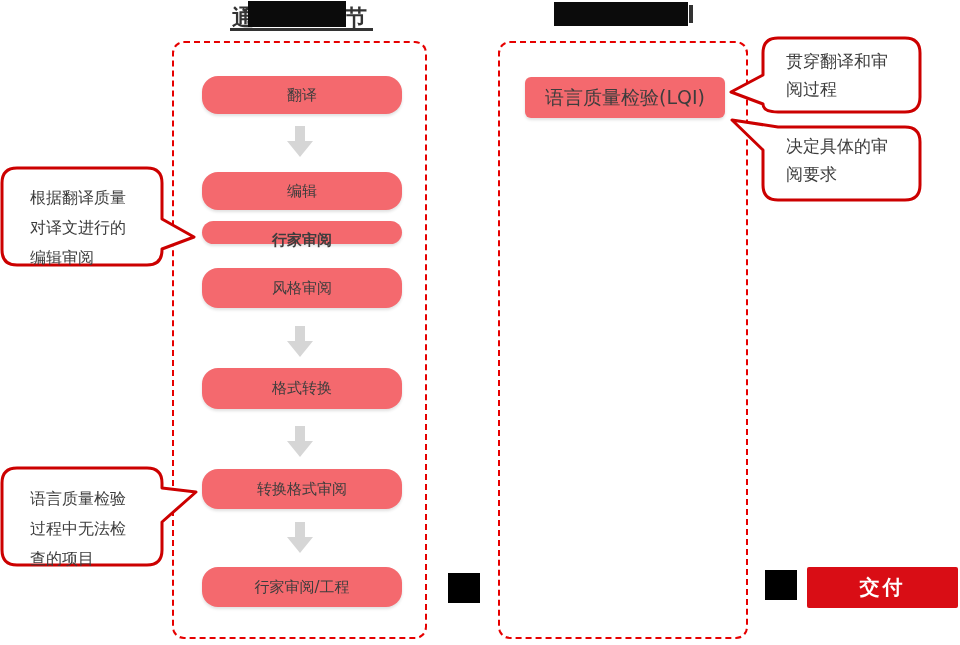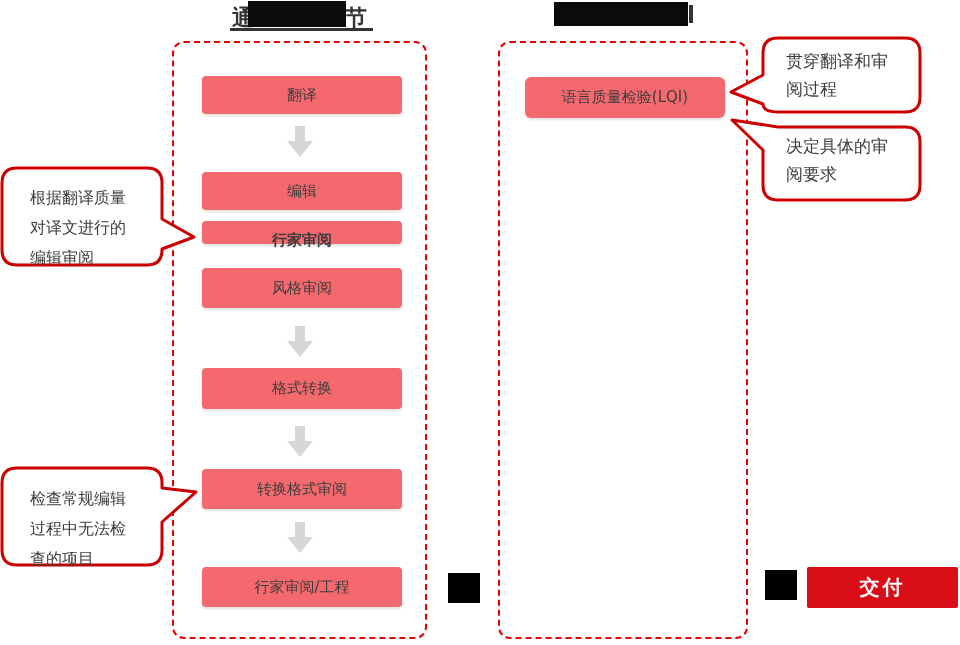--- a/index.html
+++ b/index.html
@@ -15,32 +15,32 @@
   .underline{position:absolute;height:3px;background:var(--c-dark);}
   .redact{position:absolute;background:#0b0b0b;}
   .sliver{position:absolute;background:var(--c-dark);}
 
   
   .panel{position:absolute;border:2px dashed var(--c-dash);border-radius:12px;background:#fff;}
   #panel-left{left:172px;top:41px;width:255px;height:598px;}
   #panel-right{left:498px;top:41px;width:250px;height:598px;}
 
   
-  .step{position:absolute;left:202px;width:200px;background:var(--c-pink);border-radius:4px;
+  .step{position:absolute;left:202px;width:200px;background:var(--c-pink);border-radius:16px;
         color:var(--c-text);font-size:15px;text-align:center;
         box-shadow:0 2px 3px rgba(0,0,0,0.12);}
   #step-0{top:76px;height:38px;line-height:38px;}
   #step-1{top:172px;height:38px;line-height:38px;}
   #step-2{top:221px;height:23px;line-height:39px;font-weight:bold;}
   #step-3{top:268px;height:40px;line-height:40px;}
   #step-4{top:368px;height:41px;line-height:41px;}
   #step-5{top:469px;height:40px;line-height:40px;}
   #step-6{top:567px;height:40px;line-height:40px;}
   #lqi-box{position:absolute;left:525px;top:77px;width:200px;height:41px;line-height:41px;
-        background:var(--c-pink);border-radius:6px;color:var(--c-text);font-size:15px;
+        background:var(--c-pink);border-radius:6px;color:var(--c-text);font-size:19px;
         text-align:center;box-shadow:0 2px 3px rgba(0,0,0,0.12);}
 
   
   .arr{position:absolute;left:287px;width:26px;height:31px;}
   #arr-0{top:126px;} #arr-1{top:326px;} #arr-2{top:426px;} #arr-3{top:522px;}
   .arr polygon{fill:var(--c-arrow);}
 
   
   .callout-svg{position:absolute;overflow:visible;}
   .callout-svg path{fill:#ffffff;stroke:var(--c-callout);stroke-width:3;stroke-linejoin:round;}
@@ -102,21 +102,21 @@
   <svg class="callout-svg" style="left:0;top:163px;" width="200" height="110" viewBox="0 0 200 110">
     <path d="M 17 5 H 147 Q 162 5 162 20 V 56 L 194 74 L 162 86 V 87 Q 162 102 147 102 H 17 Q 2 102 2 87 V 20 Q 2 5 17 5 Z"></path>
   </svg>
   <div class="callout-text ct-left" id="ctext-lt">根据翻译质量
 对译文进行的
 编辑审阅</div>
 
   <svg class="callout-svg" style="left:0;top:460px;" width="200" height="115" viewBox="0 0 200 115">
     <path d="M 17 8 H 147 Q 162 8 162 23 V 28 L 196 32 L 162 62 V 90 Q 162 105 147 105 H 17 Q 2 105 2 90 V 23 Q 2 8 17 8 Z"></path>
   </svg>
-  <div class="callout-text ct-left" id="ctext-lb">检查常规编辑
+  <div class="callout-text ct-left" id="ctext-lb">语言质量检验
 过程中无法检
 查的项目</div>
 
   <svg class="callout-svg" style="left:725px;top:30px;" width="235" height="90" viewBox="0 0 235 90">
     <path d="M 53 8 H 180 Q 195 8 195 23 V 67 Q 195 82 180 82 H 53 Q 38 82 38 74 L 6 62 L 38 45 V 23 Q 38 8 53 8 Z"></path>
   </svg>
   <div class="callout-text ct-right" id="ctext-rt">贯穿翻译和审
 阅过程</div>
 
   <svg class="callout-svg" style="left:725px;top:118px;" width="235" height="90" viewBox="0 0 235 90">

